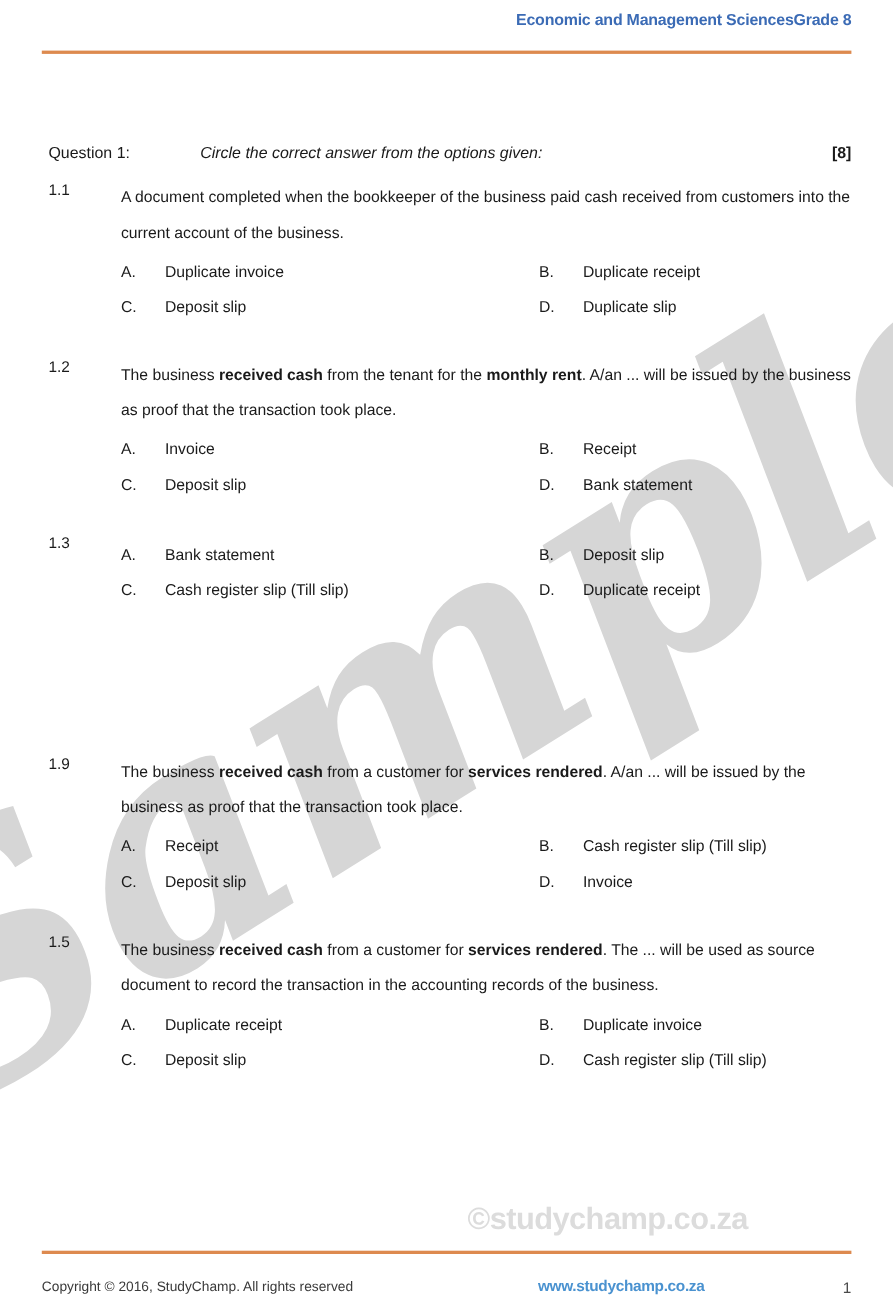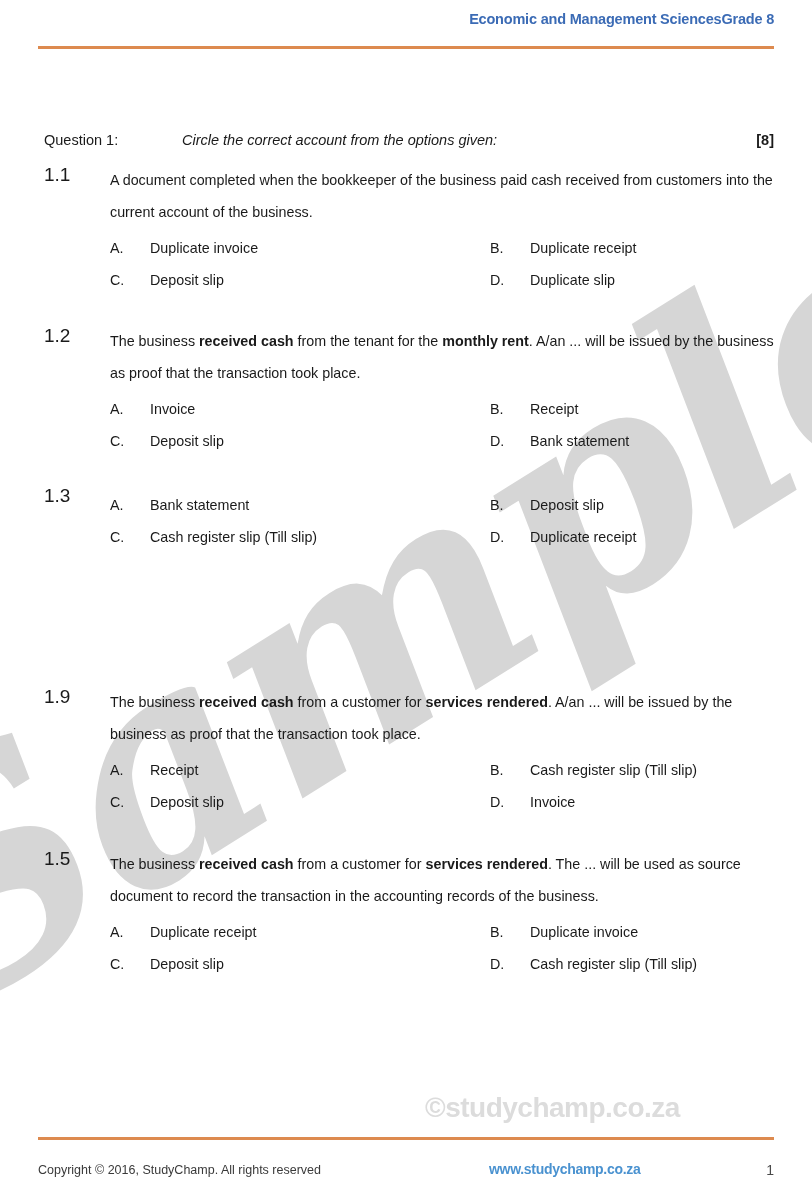--- a/index.html
+++ b/index.html
@@ -150,21 +150,21 @@
     width: 730px;
     font-size: 14.3px;
     color: #1a1a1a;
   }
 
   .q-num {
     position: absolute;
     left: 0;
     top: 0;
     width: 62px;
-    font-size: 19px;
+    font-size: 14px;
     color: #1a1a1a;
   }
 
   .q-body {
     margin-left: 66px;
     line-height: 32px;
   }
 
   .q-body b { font-weight: 700; }
 
@@ -245,21 +245,21 @@
   <div class="header">
     <span class="header-subject">Economic and  Management Sciences</span>
     <span class="header-grade">Grade 8</span>
   </div>
 
   <div class="rule-top"></div>
 
 
   <div class="q-header">
     <span class="q-header-label">Question 1:</span>
-    <span class="q-header-instruction">Circle the correct account from the options given:</span>
+    <span class="q-header-instruction">Circle the correct answer from the options given:</span>
     <span class="q-header-marks">[8]</span>
   </div>
 
   <div class="questions" id="questions-root">
       <div class="question" style="top: 164px;">
         <div class="q-num">1.1</div>
         <div class="q-body">A document completed when the bookkeeper of the business pa<span class="obsc">id cash recei</span>ved from customers into the current account of the business.</div>
         <div class="q-options">
           <div class="opt-row">
             <div class="opt opt-left">

